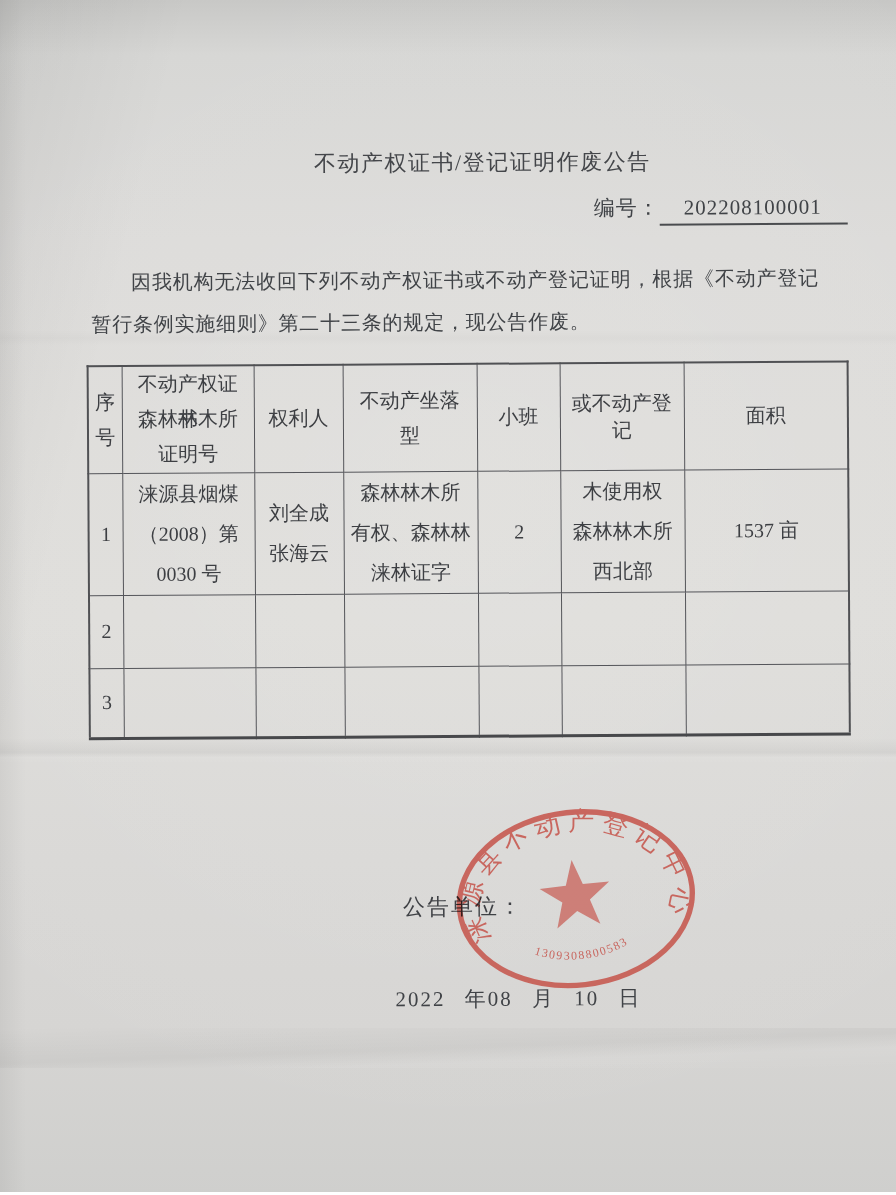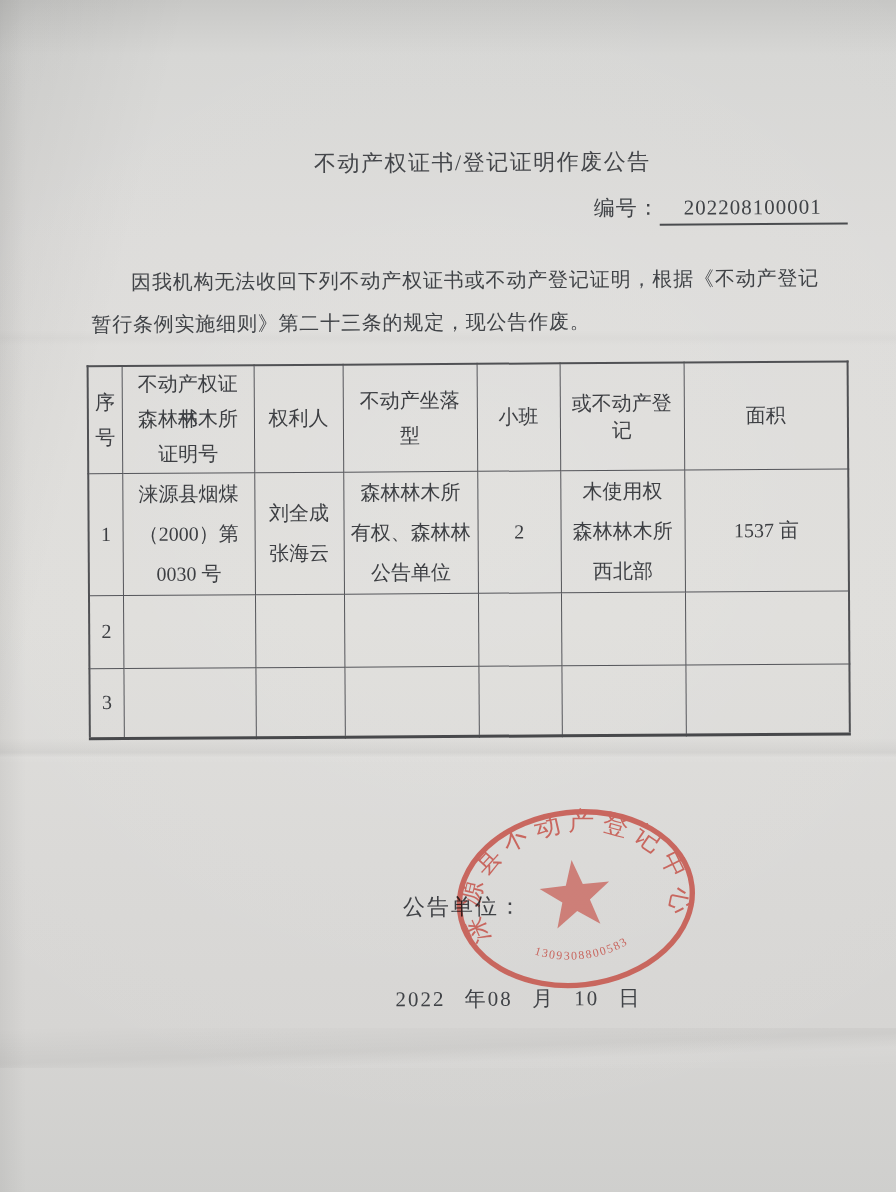--- a/index.html
+++ b/index.html
@@ -112,31 +112,31 @@
           </td>
           <td>小班</td>
           <td>或不动产登记</td>
           <td>面积</td>
         </tr>
 
         <tr class="r1">
           <td>1</td>
           <td>
             <div class="ln">涞源县烟煤</div>
-            <div class="ln">（2000）第</div>
+            <div class="ln">（2008）第</div>
             <div class="ln">0030 号</div>
           </td>
           <td>
             <div class="ln">刘全成</div>
             <div class="ln">张海云</div>
           </td>
           <td>
             <div class="ln">森林林木所</div>
             <div class="ln">有权、森林林</div>
-            <div class="ln">公告单位</div>
+            <div class="ln">涞林证字</div>
           </td>
           <td>2</td>
           <td>
             <div class="ln">木使用权</div>
             <div class="ln">森林林木所</div>
             <div class="ln">西北部</div>
           </td>
           <td>1537 亩</td>
         </tr>
 

